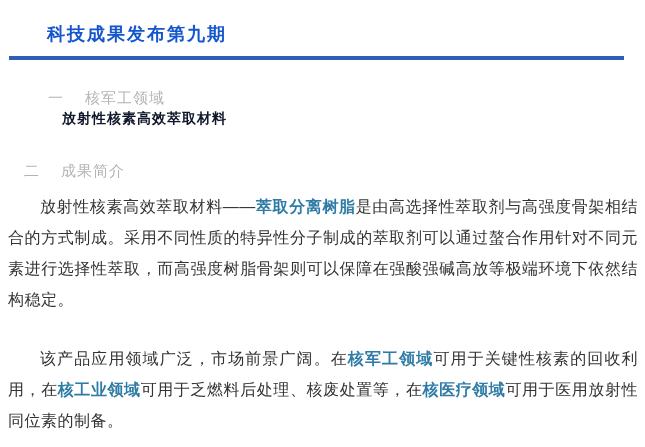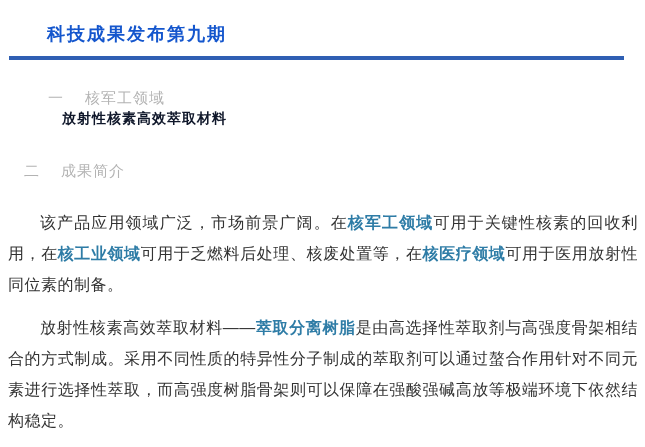--- a/index.html
+++ b/index.html
@@ -84,18 +84,18 @@
       <span class="sec-num">一</span><span class="sec-label">核军工领域</span>
     </div>
     <p class="achievement">放射性核素高效萃取材料</p>
   </section>
 
   <section>
     <div class="sec-head second">
       <span class="sec-num">二</span><span class="sec-label">成果简介</span>
     </div>
 
+    <p class="body-para p1"><span>放射性核素高效萃取材料——</span><span class="hl">萃取分离树脂</span><span>是由高选择性萃取剂与高强度骨架相结合的方式制成。采用不同性质的特异性分子制成的萃取剂可以通过螯合作用针对不同元素进行选择性萃取，而高强度树脂骨架则可以保障在强酸强碱高放等极端环境下依然结构稳定。</span></p>
+
     <p class="body-para p2"><span>该产品应用领域广泛，市场前景广阔。在</span><span class="hl">核军工领域</span><span>可用于关键性核素的回收利用，在</span><span class="hl">核工业领域</span><span>可用于乏燃料后处理、核废处置等，在</span><span class="hl">核医疗领域</span><span>可用于医用放射性同位素的制备。</span></p>
-
-    <p class="body-para p1"><span>放射性核素高效萃取材料——</span><span class="hl">萃取分离树脂</span><span>是由高选择性萃取剂与高强度骨架相结合的方式制成。采用不同性质的特异性分子制成的萃取剂可以通过螯合作用针对不同元素进行选择性萃取，而高强度树脂骨架则可以保障在强酸强碱高放等极端环境下依然结构稳定。</span></p>
   </section>
 
 </div>
 
 </body></html>

